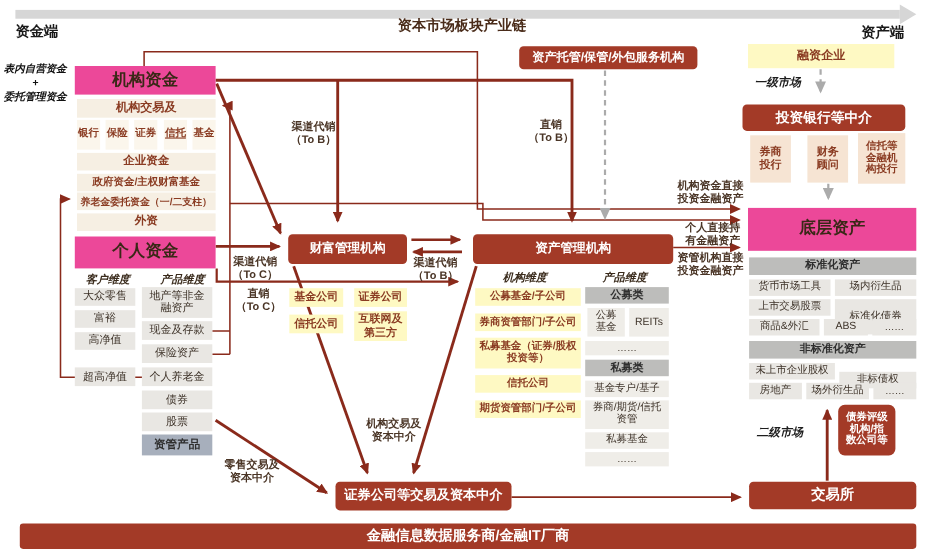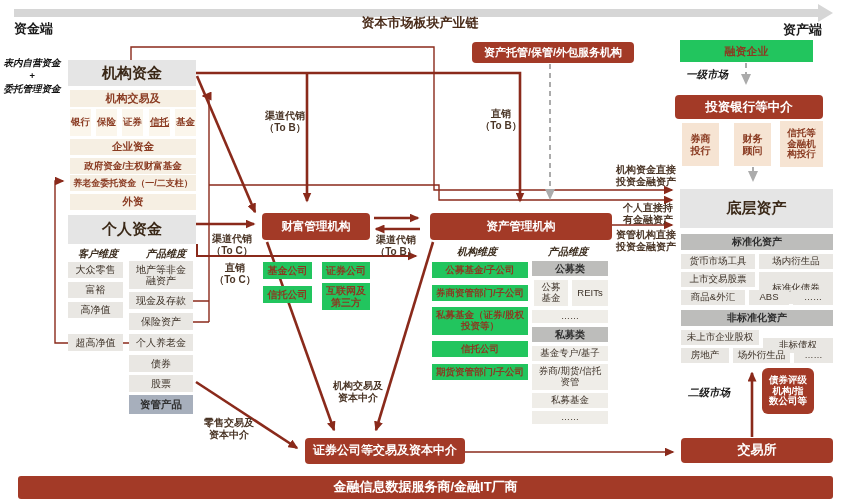--- a/index.html
+++ b/index.html
@@ -2,23 +2,23 @@
 <html><head>
 <meta charset="utf-8">
 <style>
   html,body{margin:0;padding:0;background:#ffffff;font-family:"Liberation Sans","DejaVu Sans",sans-serif;}
   #canvas{position:relative;width:841px;height:500px;background:#ffffff;overflow:hidden;}
   #wires{position:absolute;left:0;top:0;z-index:1;}
   .abs{position:absolute;box-sizing:border-box;z-index:2;}
   .box{display:flex;align-items:center;justify-content:center;text-align:center;line-height:1.12;white-space:pre-line;}
   .tan{background:#F6EFE3;color:#8a3b22;font-weight:bold;}
   .typebox{background:#FBF6EC;color:#8a3b22;font-weight:bold;}
-  .orange{background:#e5e5e5;color:#3a2817;font-weight:bold;}
+  .orange{background:#ec4899;color:#3a2817;font-weight:bold;}
   .red{background:#A33A27;color:#ffffff;font-weight:bold;border-radius:4px;}
-  .pink{background:#22c55e;color:#8a3b22;font-weight:bold;}
+  .pink{background:#fef9c3;color:#8a3b22;font-weight:bold;}
   .peach{background:#F6E4D3;color:#8a3b22;font-weight:bold;}
   .grayhead{background:#BDBDBB;color:#2e2e2e;font-weight:bold;}
   .grayitem{background:#E9E7E3;color:#3d3228;}
   .lightitem{background:#EFEDE8;color:#3d3228;}
   .slate{background:#A7AFBC;color:#2f2f2f;font-weight:bold;}
   .dim{position:absolute;z-index:3;font-style:italic;font-weight:bold;color:#3a2b1c;font-size:10px;text-align:center;}
   .flow-label{position:absolute;z-index:3;font-weight:bold;font-size:10px;color:#4a3526;white-space:pre-line;text-align:center;line-height:1.2;}
   .market-label{position:absolute;z-index:3;font-weight:bold;font-style:italic;font-size:10.5px;color:#1d1d1d;}
   .hdr{position:absolute;z-index:3;font-weight:bold;font-size:13px;color:#1a1a1a;}
   .note{position:absolute;z-index:3;font-weight:bold;font-style:italic;font-size:9.5px;color:#111;text-align:center;white-space:pre-line;line-height:1.35;}

